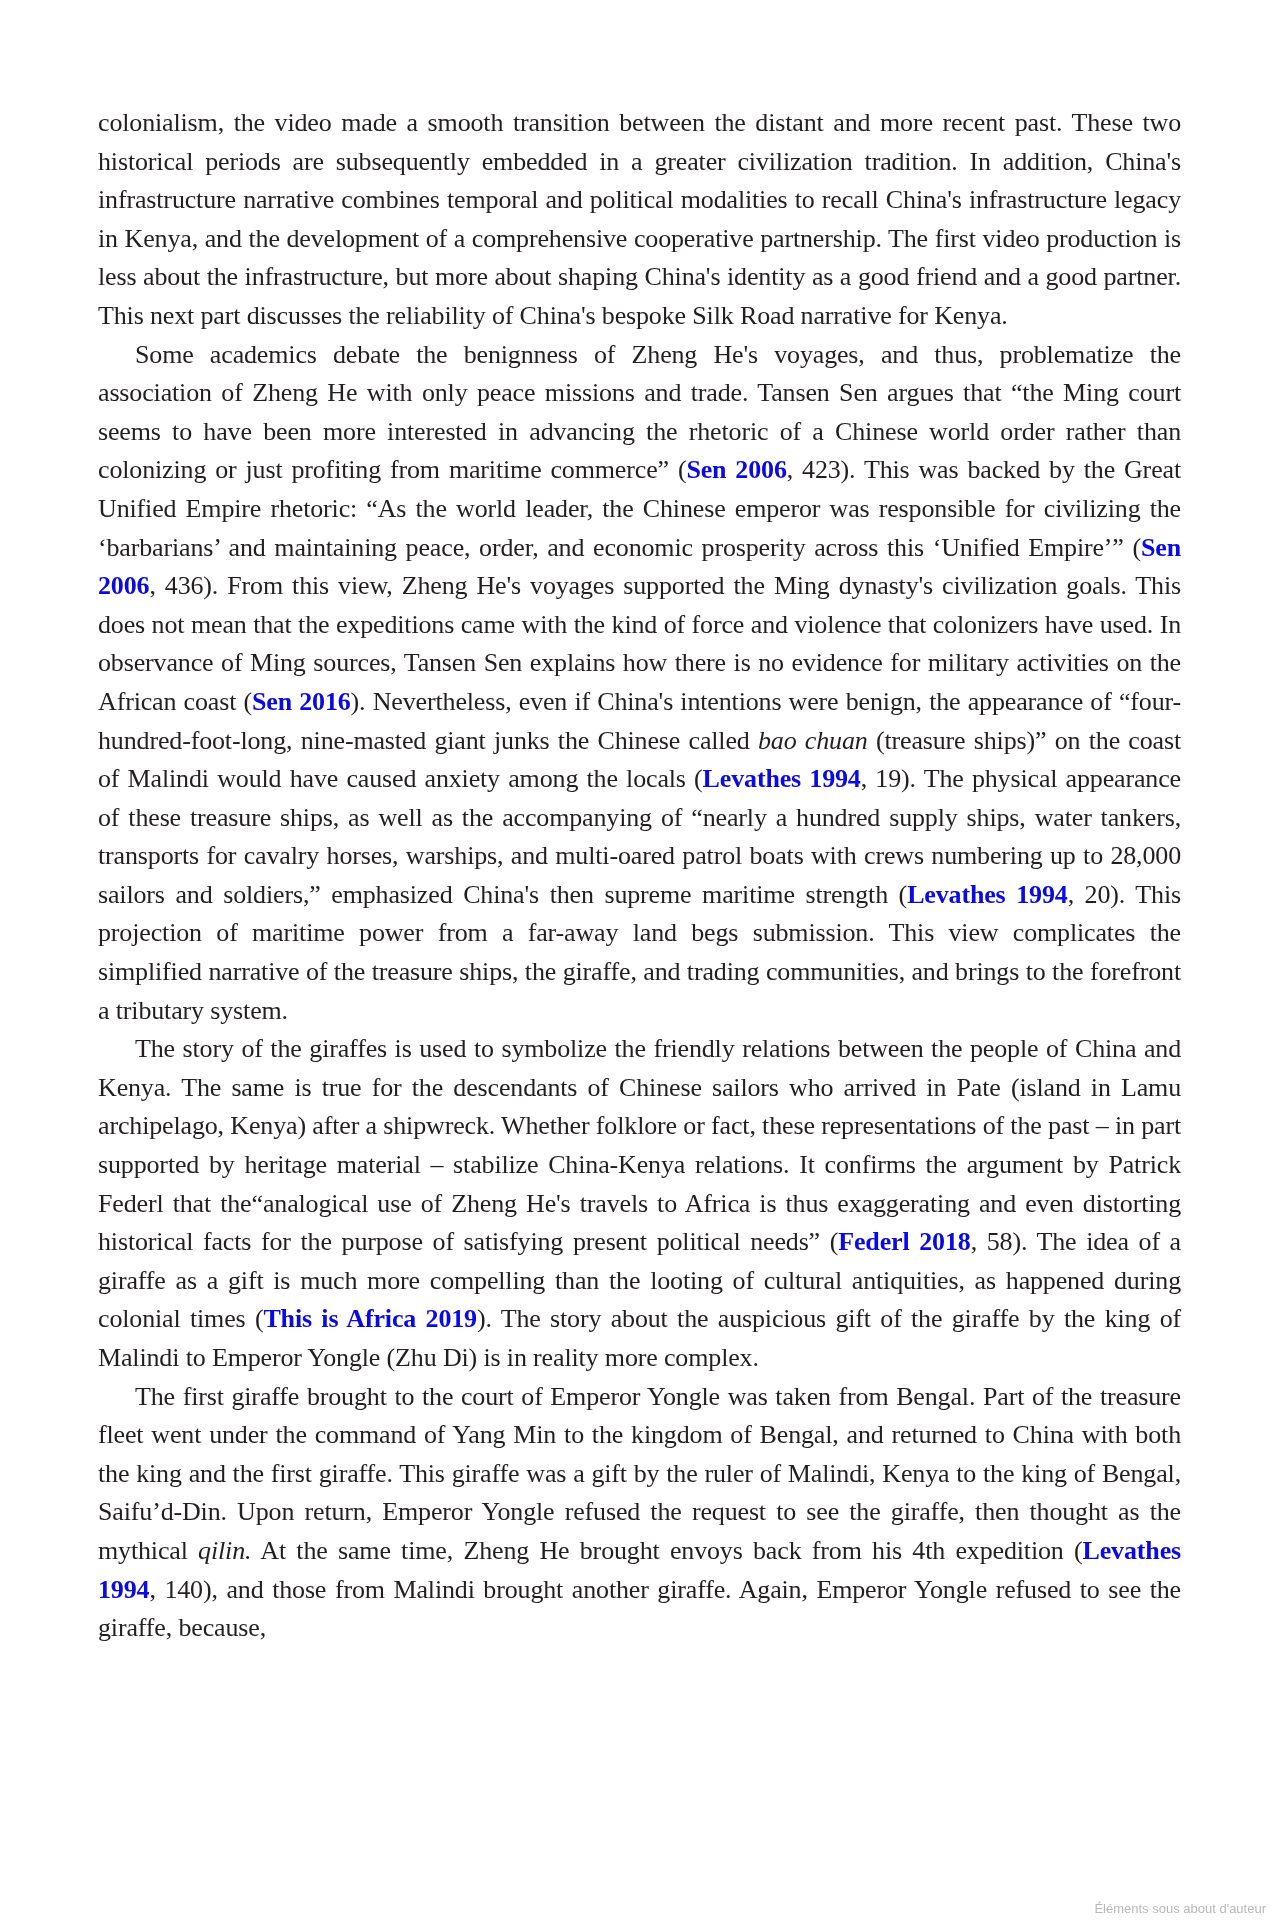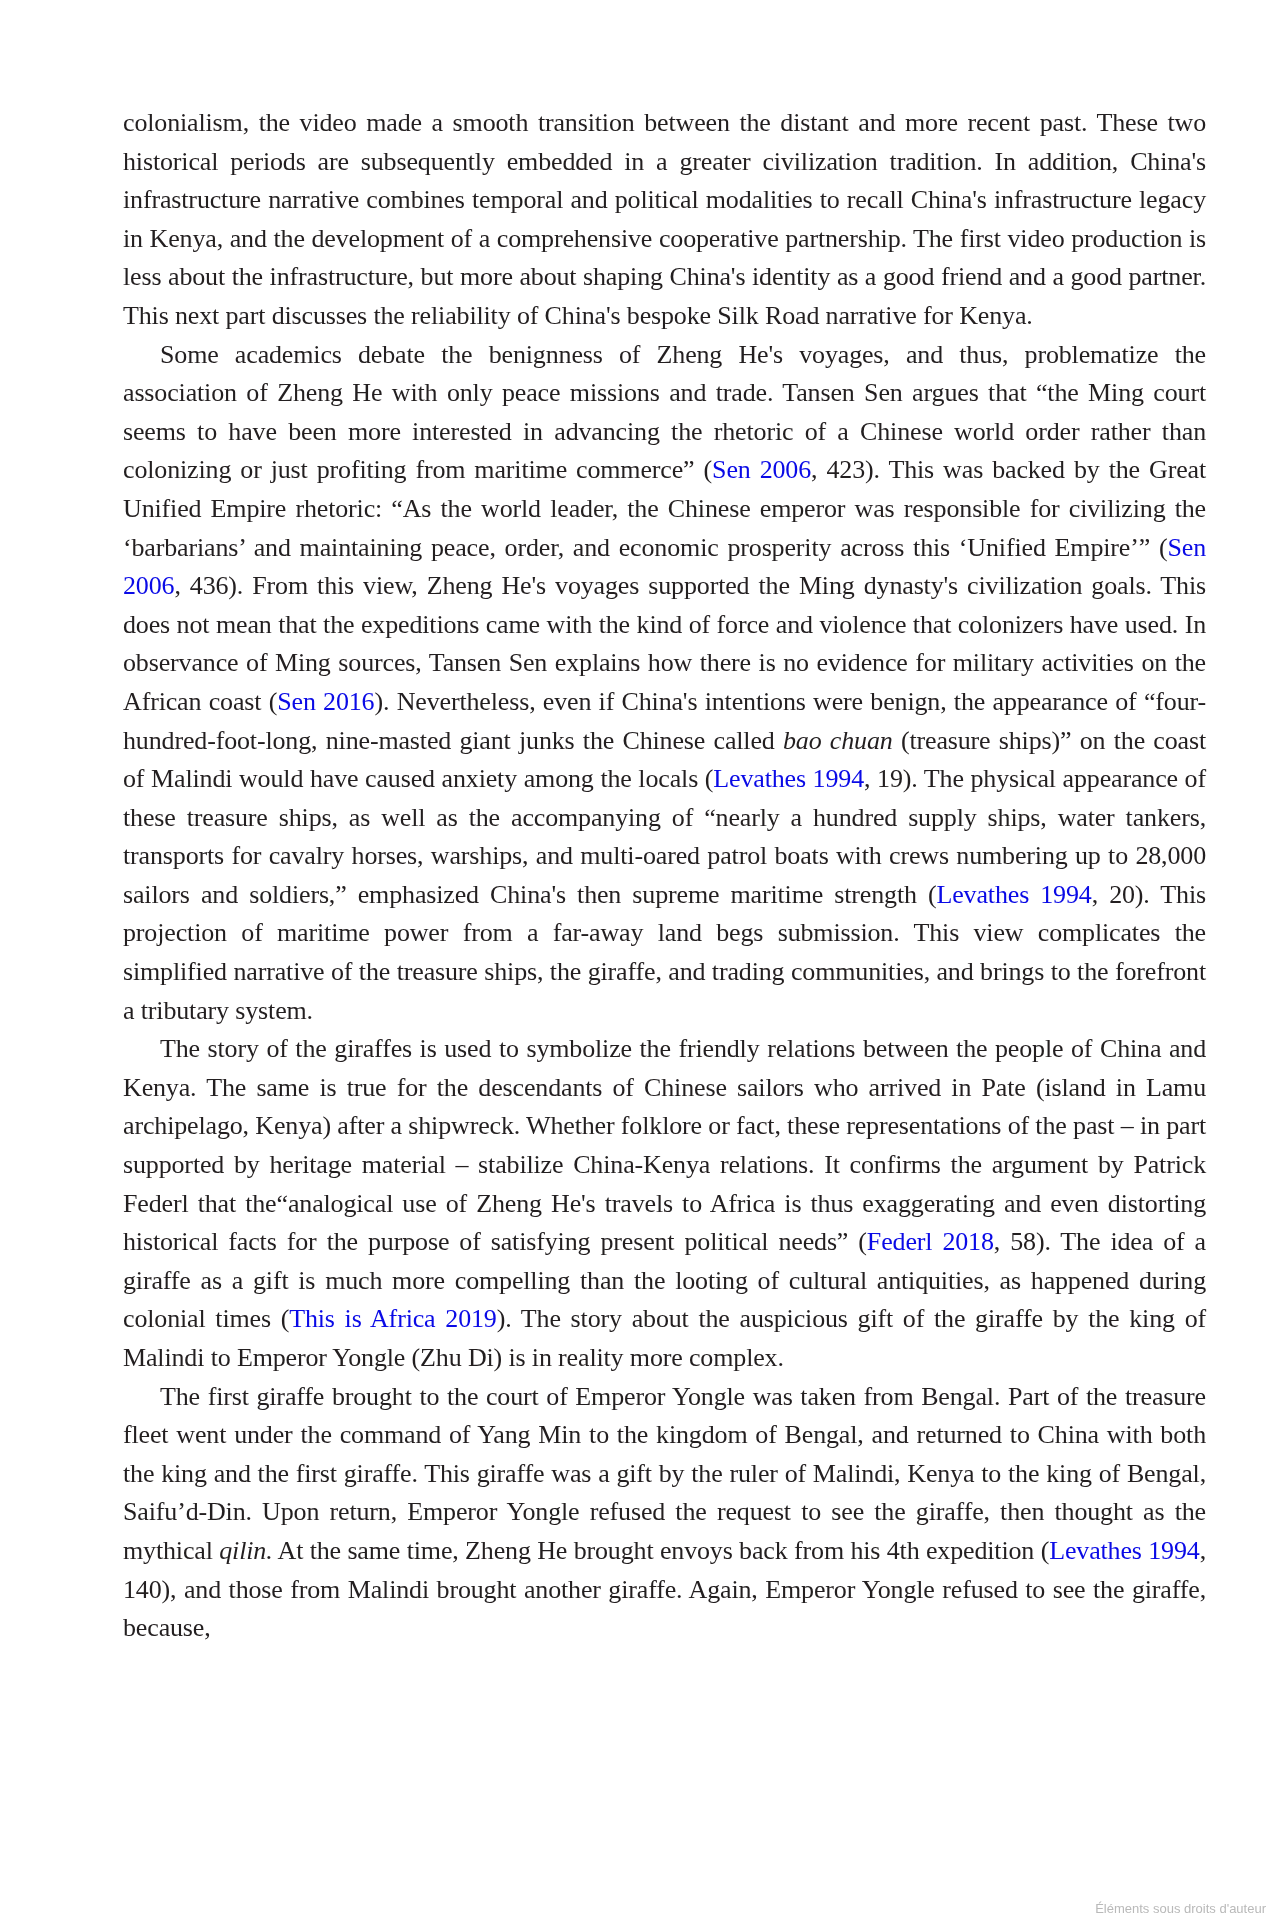--- a/index.html
+++ b/index.html
@@ -9,38 +9,37 @@
     left: 98px;
     top: 104px;
     width: 1083px;
     font-family: "Liberation Serif", "DejaVu Serif", serif;
     font-size: 26px;
     line-height: 38.6px;
     color: #231f20;
     text-align: justify;
     letter-spacing: -0.15px;
     word-spacing: 0px;
-    margin-left: 25px;
   }
   .page p { margin: 0; }
   .page p.indent { text-indent: 37px; }
-  .cite { color: #0a0ae6; text-decoration: none; cursor: pointer; }
+  .cite { color: #0a0ae6; text-decoration: none; cursor: pointer; font-weight: bold; }
   em { }
   .watermark {
     position: absolute;
     right: 14px;
     top: 1901px;
     font-family: "Liberation Sans", "DejaVu Sans", sans-serif;
     font-size: 13px;
     color: #b9b9b9;
   }
 </style>
 </head>
 <body>
 
 <div class="page">
   <p><span>colonialism, the video made a smooth transition between the distant and more recent past. These two historical periods are subsequently embedded in a greater civilization tradition. In addition, China's infrastructure narrative combines temporal and political modalities to recall China's infrastructure legacy in Kenya, and the development of a comprehensive cooperative partnership. The first video production is less about the infrastructure, but more about shaping China's identity as a good friend and a good partner. This next part discusses the reliability of China's bespoke Silk Road narrative for Kenya.</span></p>
   <p class="indent"><span>Some academics debate the benignness of Zheng He's voyages, and thus, problematize the association of Zheng He with only peace missions and trade. Tansen Sen argues that “the Ming court seems to have been more interested in advancing the rhetoric of a Chinese world order rather than colonizing or just profiting from maritime commerce” (</span><a class="cite">Sen 2006</a><span>, 423). This was backed by the Great Unified Empire rhetoric: “As the world leader, the Chinese emperor was responsible for civilizing the ‘barbarians’ and maintaining peace, order, and economic prosperity across this ‘Unified Empire’” (</span><a class="cite">Sen 2006</a><span>, 436). From this view, Zheng He's voyages supported the Ming dynasty's civilization goals. This does not mean that the expeditions came with the kind of force and violence that colonizers have used. In observance of Ming sources, Tansen Sen explains how there is no evidence for military activities on the African coast (</span><a class="cite">Sen 2016</a><span>). Nevertheless, even if China's intentions were benign, the appearance of “four-hundred-foot-long, nine-masted giant junks the Chinese called </span><em>bao chuan</em><span> (treasure ships)” on the coast of Malindi would have caused anxiety among the locals (</span><a class="cite">Levathes 1994</a><span>, 19). The physical appearance of these treasure ships, as well as the accompanying of “nearly a hundred supply ships, water tankers, transports for cavalry horses, warships, and multi-oared patrol boats with crews numbering up to 28,000 sailors and soldiers,” emphasized China's then supreme maritime strength (</span><a class="cite">Levathes 1994</a><span>, 20). This projection of maritime power from a far-away land begs submission. This view complicates the simplified narrative of the treasure ships, the giraffe, and trading communities, and brings to the forefront a tributary system.</span></p>
   <p class="indent"><span>The story of the giraffes is used to symbolize the friendly relations between the people of China and Kenya. The same is true for the descendants of Chinese sailors who arrived in Pate (island in Lamu archipelago, Kenya) after a shipwreck. Whether folklore or fact, these representations of the past – in part supported by heritage material – stabilize China-Kenya relations. It confirms the argument by Patrick Federl that the“analogical use of Zheng He's travels to Africa is thus exaggerating and even distorting historical facts for the purpose of satisfying present political needs” (</span><a class="cite">Federl 2018</a><span>, 58). The idea of a giraffe as a gift is much more compelling than the looting of cultural antiquities, as happened during colonial times (</span><a class="cite">This is Africa 2019</a><span>). The story about the auspicious gift of the giraffe by the king of Malindi to Emperor Yongle (Zhu Di) is in reality more complex.</span></p>
   <p class="indent"><span>The first giraffe brought to the court of Emperor Yongle was taken from Bengal. Part of the treasure fleet went under the command of Yang Min to the kingdom of Bengal, and returned to China with both the king and the first giraffe. This giraffe was a gift by the ruler of Malindi, Kenya to the king of Bengal, Saifu’d-Din. Upon return, Emperor Yongle refused the request to see the giraffe, then thought as the mythical </span><em>qilin.</em><span> At the same time, Zheng He brought envoys back from his 4th expedition (</span><a class="cite">Levathes 1994</a><span>, 140), and those from Malindi brought another giraffe. Again, Emperor Yongle refused to see the giraffe, because,</span></p>
 </div>
 
-<div class="watermark">Éléments sous droits d'auteur</div>
+<div class="watermark">Éléments sous about d'auteur</div>
 
 </body></html>

